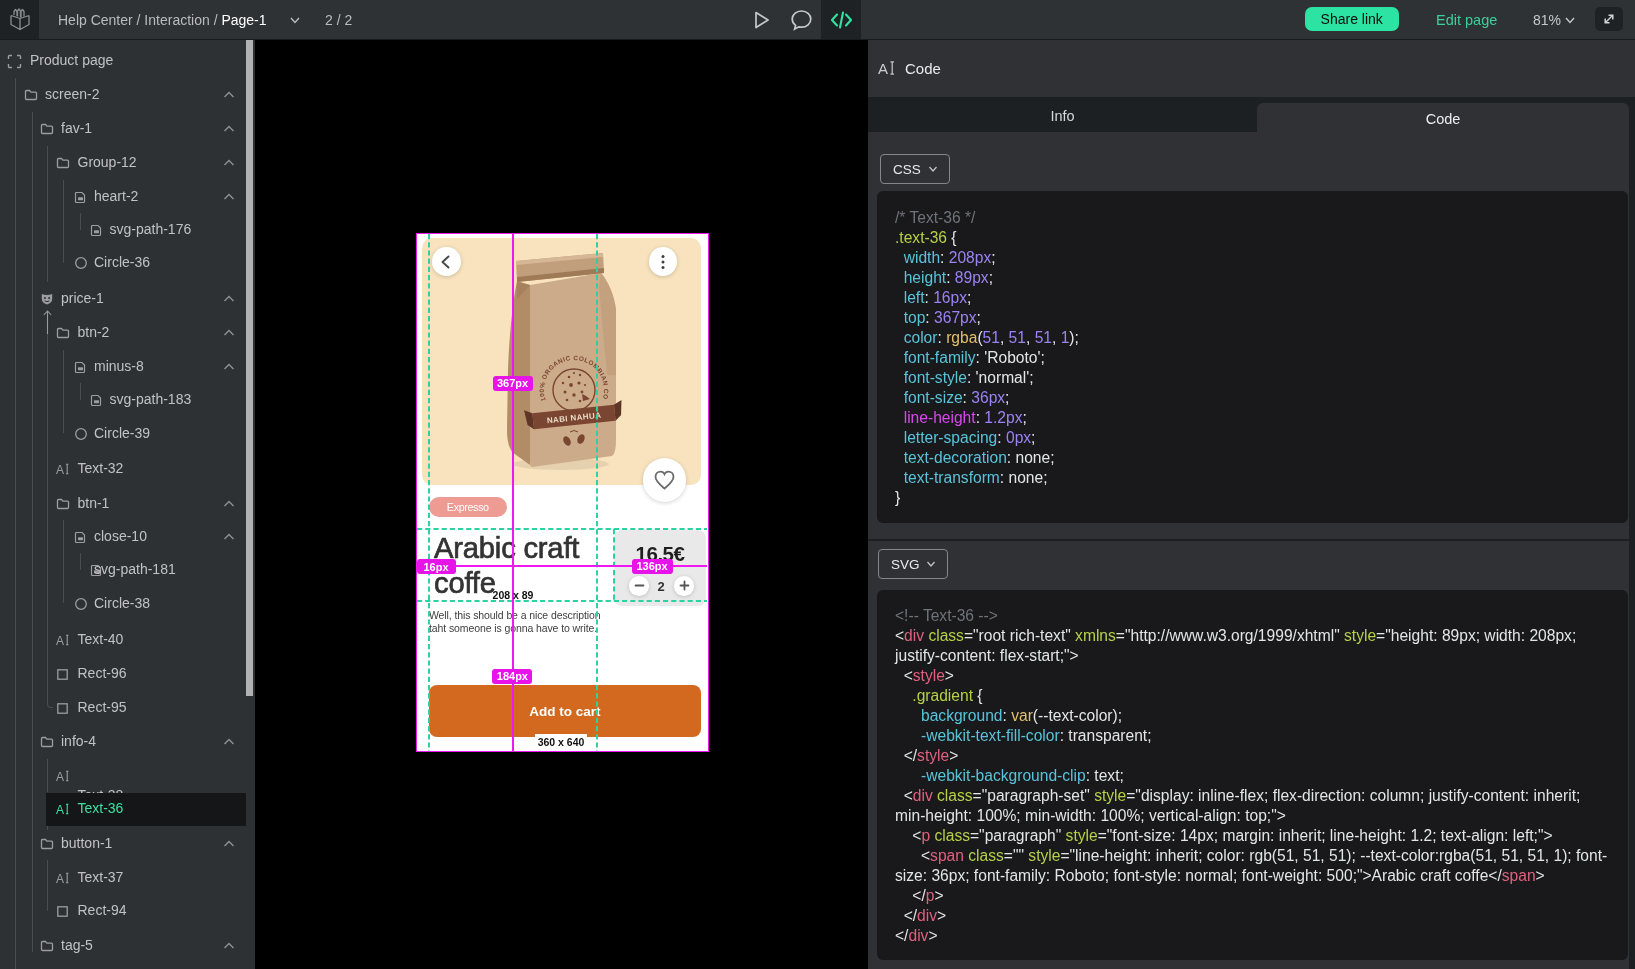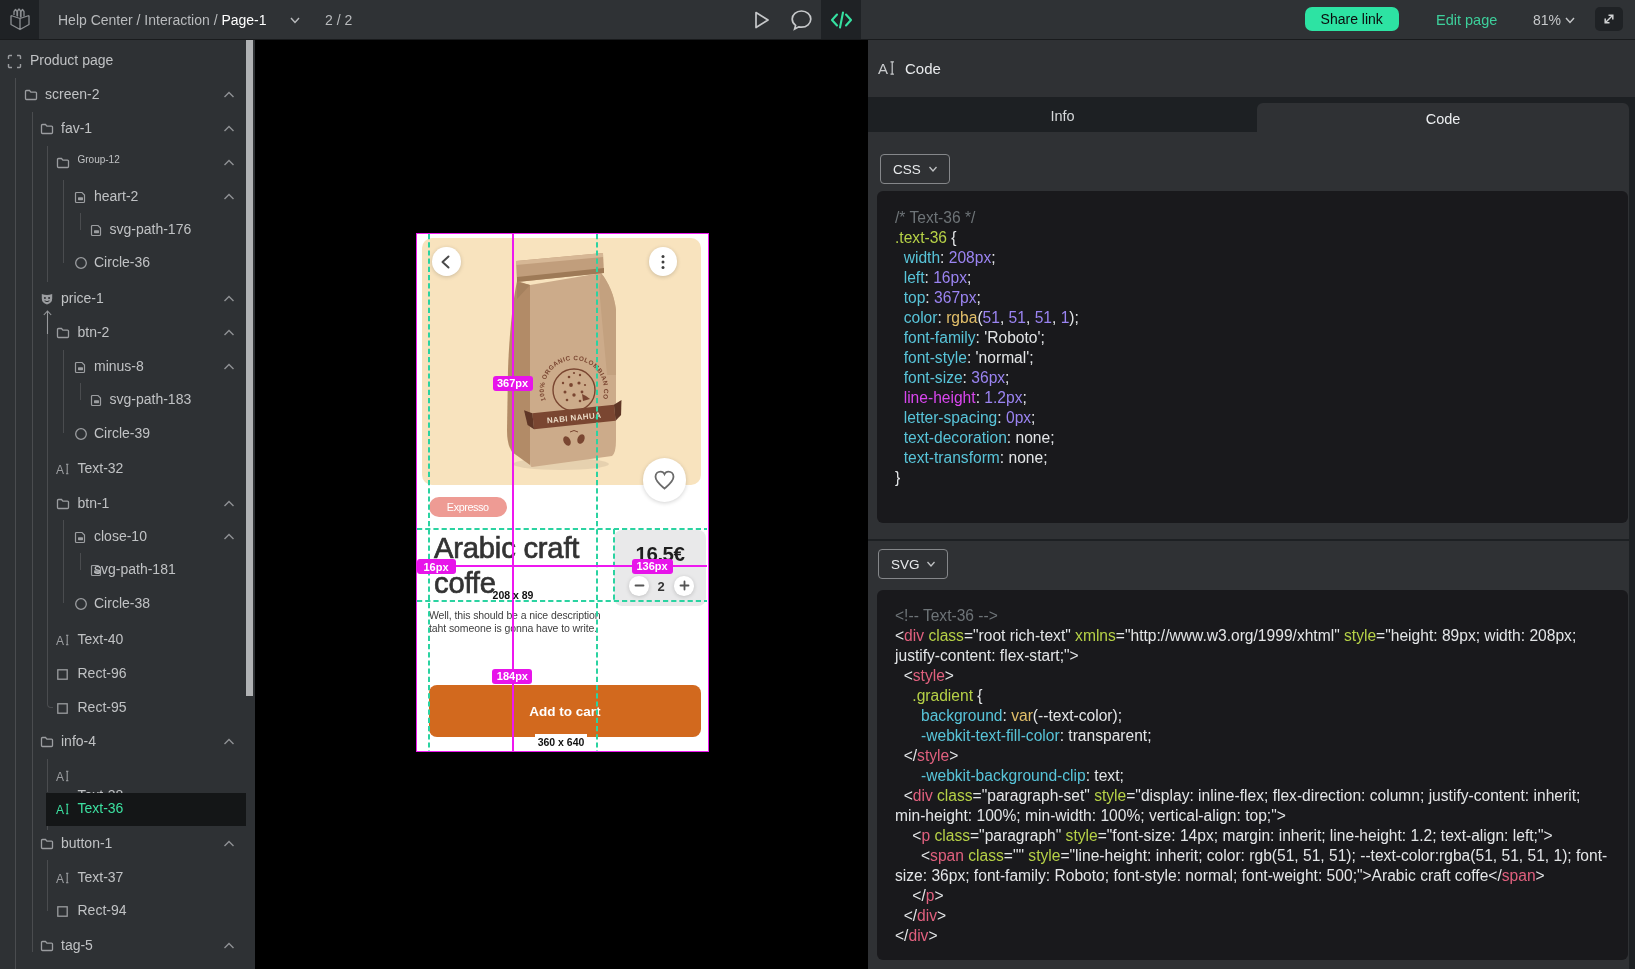--- a/index.html
+++ b/index.html
@@ -88,21 +88,21 @@
 <div style="position:absolute;left:40px;top:82.0px;width:15px;height:15px"><svg width="14" height="14" viewBox="0 0 14 14">
           <path d="M1.5 3.5 a1 1 0 0 1 1-1 h3 l1.4 1.6 h4.6 a1 1 0 0 1 1 1 v5.4 a1 1 0 0 1 -1 1 h-9 a1 1 0 0 1 -1-1 z" fill="none" stroke="#9b9da0" stroke-width="1.3"></path>
         </svg></div>
 <div style="position:absolute;left:61px;top:80.0px;font-size:14px;color:#c0c2c4;white-space:nowrap">fav-1</div>
 <svg style="position:absolute;left:222px;top:82px" width="14" height="14" viewBox="0 0 14 14">
         <path d="M2.5 9 L7 4.5 L11.5 9" fill="none" stroke="#8f9194" stroke-width="1.4"></path>
       </svg>
 <div style="position:absolute;left:56px;top:116.0px;width:15px;height:15px"><svg width="14" height="14" viewBox="0 0 14 14">
           <path d="M1.5 3.5 a1 1 0 0 1 1-1 h3 l1.4 1.6 h4.6 a1 1 0 0 1 1 1 v5.4 a1 1 0 0 1 -1 1 h-9 a1 1 0 0 1 -1-1 z" fill="none" stroke="#9b9da0" stroke-width="1.3"></path>
         </svg></div>
-<div style="position:absolute;left:77.5px;top:114.0px;font-size:10px;color:#c0c2c4;white-space:nowrap">Group-12</div>
+<div style="position:absolute;left:77.5px;top:114.0px;font-size:14px;color:#c0c2c4;white-space:nowrap">Group-12</div>
 <svg style="position:absolute;left:222px;top:116px" width="14" height="14" viewBox="0 0 14 14">
         <path d="M2.5 9 L7 4.5 L11.5 9" fill="none" stroke="#8f9194" stroke-width="1.4"></path>
       </svg>
 <div style="position:absolute;left:73.5px;top:149.5px;width:15px;height:15px"><svg width="13" height="14" viewBox="0 0 13 14">
           <path d="M2.5 2.5 h5.5 l2.5 2.5 v6.5 a1 1 0 0 1 -1 1 h-7 a1 1 0 0 1 -1-1 v-8 a1 1 0 0 1 1-1 z" fill="none" stroke="#9b9da0" stroke-width="1.2"></path>
           <rect x="4" y="7.2" width="5" height="3" rx="0.6" fill="#9b9da0"></rect>
         </svg></div>
 <div style="position:absolute;left:94px;top:147.5px;font-size:14px;color:#c0c2c4;white-space:nowrap">heart-2</div>
 <svg style="position:absolute;left:222px;top:149.5px" width="14" height="14" viewBox="0 0 14 14">
         <path d="M2.5 9 L7 4.5 L11.5 9" fill="none" stroke="#8f9194" stroke-width="1.4"></path>
@@ -360,20 +360,21 @@
   <div class="select" style="left:10px;top:509px">
         <span>SVG</span>
         <svg width="12" height="12" viewBox="0 0 12 12">
           <path d="M2.5 4 L6 8 L9.5 4" fill="none" stroke="#c0c2c4" stroke-width="1.3"></path>
         </svg>
       </div>
   <div class="codeblock" style="left:9px;top:151px;height:332px;padding-top:17px">
 <div class="cl"><span style="color:#6e7478">/* Text-36 */</span></div>
 <div class="cl"><span style="color:#b6d147">.text-36</span><span style="color:#e3e5e7"> {</span></div>
 <div class="cl"><span style="color:#e3e5e7">  </span><span style="color:#58c4d9">width</span><span style="color:#e3e5e7">: </span><span style="color:#9b84f2">208px</span><span style="color:#e3e5e7">;</span></div>
+<div class="cl"><span style="color:#e3e5e7">  </span><span style="color:#58c4d9">height</span><span style="color:#e3e5e7">: </span><span style="color:#9b84f2">89px</span><span style="color:#e3e5e7">;</span></div>
 <div class="cl"><span style="color:#e3e5e7">  </span><span style="color:#58c4d9">left</span><span style="color:#e3e5e7">: </span><span style="color:#9b84f2">16px</span><span style="color:#e3e5e7">;</span></div>
 <div class="cl"><span style="color:#e3e5e7">  </span><span style="color:#58c4d9">top</span><span style="color:#e3e5e7">: </span><span style="color:#9b84f2">367px</span><span style="color:#e3e5e7">;</span></div>
 <div class="cl"><span style="color:#e3e5e7">  </span><span style="color:#58c4d9">color</span><span style="color:#e3e5e7">: </span><span style="color:#e2bf6a">rgba</span><span style="color:#e3e5e7">(</span><span style="color:#9b84f2">51</span><span style="color:#e3e5e7">, </span><span style="color:#9b84f2">51</span><span style="color:#e3e5e7">, </span><span style="color:#9b84f2">51</span><span style="color:#e3e5e7">, </span><span style="color:#9b84f2">1</span><span style="color:#e3e5e7">);</span></div>
 <div class="cl"><span style="color:#e3e5e7">  </span><span style="color:#58c4d9">font-family</span><span style="color:#e3e5e7">: 'Roboto';</span></div>
 <div class="cl"><span style="color:#e3e5e7">  </span><span style="color:#58c4d9">font-style</span><span style="color:#e3e5e7">: 'normal';</span></div>
 <div class="cl"><span style="color:#e3e5e7">  </span><span style="color:#58c4d9">font-size</span><span style="color:#e3e5e7">: </span><span style="color:#9b84f2">36px</span><span style="color:#e3e5e7">;</span></div>
 <div class="cl"><span style="color:#e3e5e7">  </span><span style="color:#d946ef">line-height</span><span style="color:#e3e5e7">: </span><span style="color:#9b84f2">1.2px</span><span style="color:#e3e5e7">;</span></div>
 <div class="cl"><span style="color:#e3e5e7">  </span><span style="color:#58c4d9">letter-spacing</span><span style="color:#e3e5e7">: </span><span style="color:#9b84f2">0px</span><span style="color:#e3e5e7">;</span></div>
 <div class="cl"><span style="color:#e3e5e7">  </span><span style="color:#58c4d9">text-decoration</span><span style="color:#e3e5e7">: none;</span></div>
 <div class="cl"><span style="color:#e3e5e7">  </span><span style="color:#58c4d9">text-transform</span><span style="color:#e3e5e7">: none;</span></div>

